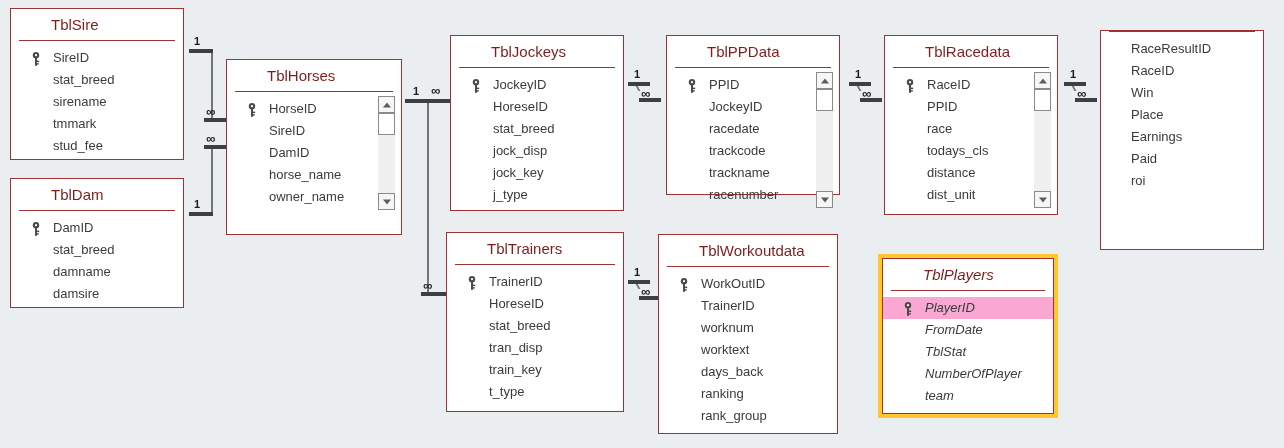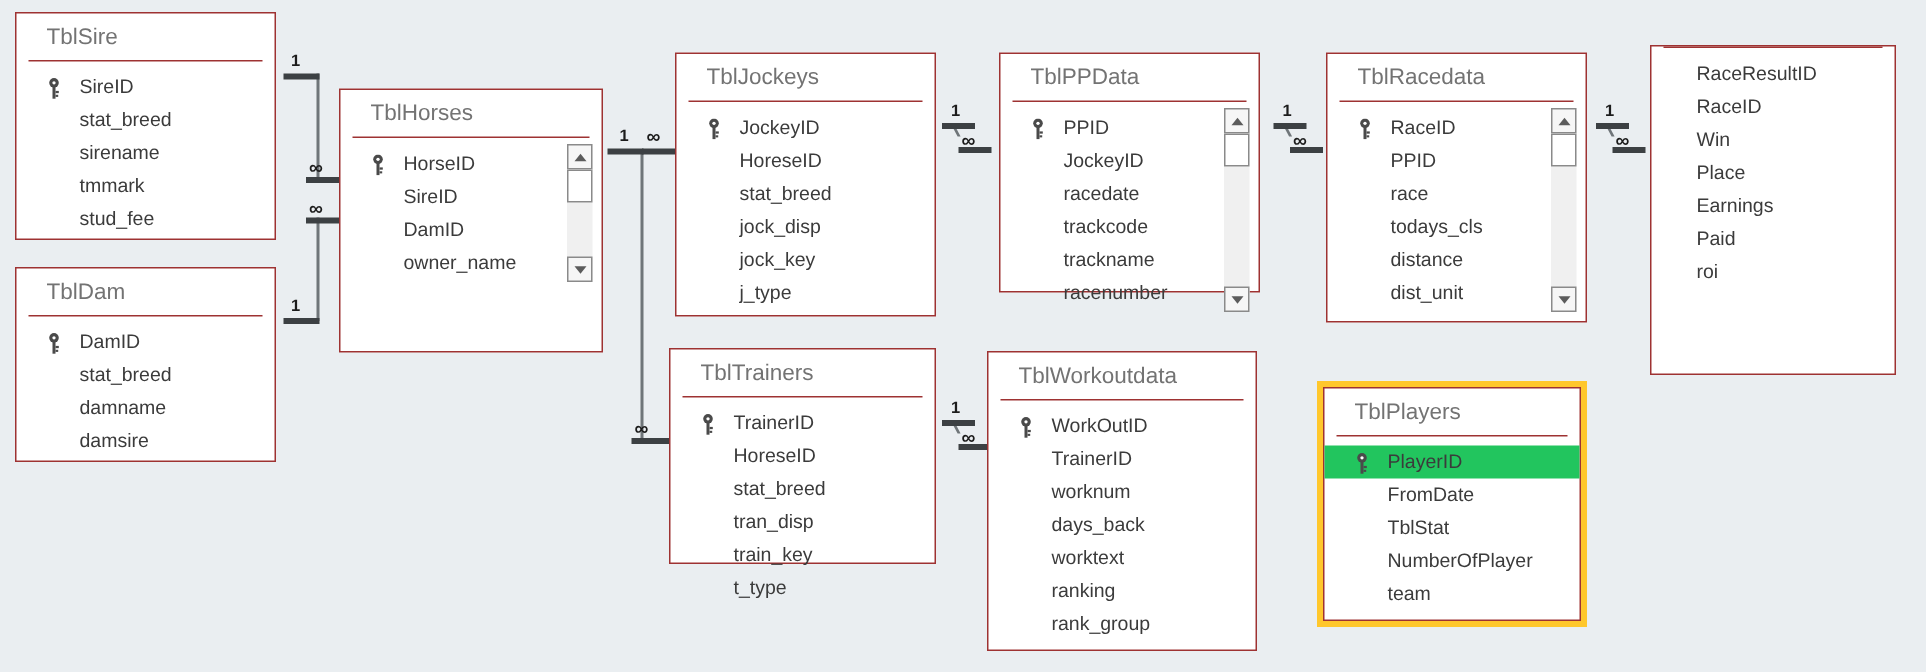--- a/index.html
+++ b/index.html
@@ -28,25 +28,26 @@
     background: #ffffff;
     border: 1px solid #9e3232;
     box-sizing: border-box;
     z-index: 5;
   }
   .tbl.highlighted {
     border: 1px solid #9e3232;
     outline: 4px solid #ffc72c;
     outline-offset: 0px;
     z-index: 6;
+    font-style: italic;
   }
   .tbl-title {
     font-size: 15px;
-    color: #737373;
-    padding: 7px 0 6px 20px;
+    color: #7f1d1d;
+    padding: 7px 0 6px 40px;
     line-height: 18px;
     white-space: nowrap;
   }
   .tbl-rule {
     height: 1px;
     background: #9e3232;
     margin: 0 8px 0 8px;
   }
   .fields {
     position: relative;
@@ -55,21 +56,21 @@
   .field {
     position: relative;
     height: 22px;
     line-height: 22px;
     font-size: 13px;
     color: #3b3b3b;
     padding-left: 42px;
     white-space: nowrap;
   }
   .field.pk-highlight {
-    background: #22c55e;
+    background: #f9a8d4;
   }
   .field.noindent {
     padding-left: 30px;
   }
   .keyicon {
     position: absolute;
     left: 20px;
     top: 4px;
     width: 10px;
     height: 14px;
@@ -257,20 +258,21 @@
 
     <div class="field"><span class="keyicon"><svg viewBox="0 0 10 14" width="10" height="14" aria-hidden="true">
               <circle cx="5" cy="3.2" r="3.2" fill="#4a4a4a"></circle>
               <circle cx="5" cy="3.2" r="1.1" fill="#ffffff"></circle>
               <rect x="4" y="5.6" width="2" height="8.2" fill="#4a4a4a"></rect>
               <rect x="6" y="8.6" width="2.2" height="1.5" fill="#4a4a4a"></rect>
               <rect x="6" y="11.2" width="1.8" height="1.4" fill="#4a4a4a"></rect>
             </svg></span><span>HorseID</span></div>
         <div class="field"><span>SireID</span></div>
         <div class="field"><span>DamID</span></div>
+        <div class="field"><span>horse_name</span></div>
         <div class="field"><span>owner_name</span></div>
         <div class="scrollbar">
         <div class="sb-btn up">
             <span class="sb-arrow up"></span>
           </div>
         <div class="sb-thumb"></div>
         <div class="sb-btn down">
             <span class="sb-arrow down"></span>
           </div>
       </div>
@@ -360,21 +362,21 @@
         <div class="field noindent"><span>RaceResultID</span></div>
         <div class="field noindent"><span>RaceID</span></div>
         <div class="field noindent"><span>Win</span></div>
         <div class="field noindent"><span>Place</span></div>
         <div class="field noindent"><span>Earnings</span></div>
         <div class="field noindent"><span>Paid</span></div>
         <div class="field noindent"><span>roi</span></div>
       </div>
   </div>
 
-  <div class="tbl" id="tbl-tbltrainers" style="left:446px; top:232px; width:178px; height:144px;">
+  <div class="tbl" id="tbl-tbltrainers" style="left:446px; top:232px; width:178px; height:180px;">
     <div class="tbl-title">TblTrainers</div>
     <div class="tbl-rule"></div>
     <div class="fields">
         <div class="field"><span class="keyicon"><svg viewBox="0 0 10 14" width="10" height="14" aria-hidden="true">
               <circle cx="5" cy="3.2" r="3.2" fill="#4a4a4a"></circle>
               <circle cx="5" cy="3.2" r="1.1" fill="#ffffff"></circle>
               <rect x="4" y="5.6" width="2" height="8.2" fill="#4a4a4a"></rect>
               <rect x="6" y="8.6" width="2.2" height="1.5" fill="#4a4a4a"></rect>
               <rect x="6" y="11.2" width="1.8" height="1.4" fill="#4a4a4a"></rect>
             </svg></span><span>TrainerID</span></div>
@@ -392,22 +394,22 @@
     <div class="fields">
         <div class="field"><span class="keyicon"><svg viewBox="0 0 10 14" width="10" height="14" aria-hidden="true">
               <circle cx="5" cy="3.2" r="3.2" fill="#4a4a4a"></circle>
               <circle cx="5" cy="3.2" r="1.1" fill="#ffffff"></circle>
               <rect x="4" y="5.6" width="2" height="8.2" fill="#4a4a4a"></rect>
               <rect x="6" y="8.6" width="2.2" height="1.5" fill="#4a4a4a"></rect>
               <rect x="6" y="11.2" width="1.8" height="1.4" fill="#4a4a4a"></rect>
             </svg></span><span>WorkOutID</span></div>
         <div class="field"><span>TrainerID</span></div>
         <div class="field"><span>worknum</span></div>
+        <div class="field"><span>worktext</span></div>
         <div class="field"><span>days_back</span></div>
-        <div class="field"><span>worktext</span></div>
         <div class="field"><span>ranking</span></div>
         <div class="field"><span>rank_group</span></div>
       </div>
   </div>
 
   <div class="tbl highlighted" id="tbl-tblplayers" style="left:882px; top:258px; width:172px; height:156px;">
     <div class="tbl-title">TblPlayers</div>
     <div class="tbl-rule"></div>
     <div class="fields">
         <div class="field pk-highlight"><span class="keyicon"><svg viewBox="0 0 10 14" width="10" height="14" aria-hidden="true">

